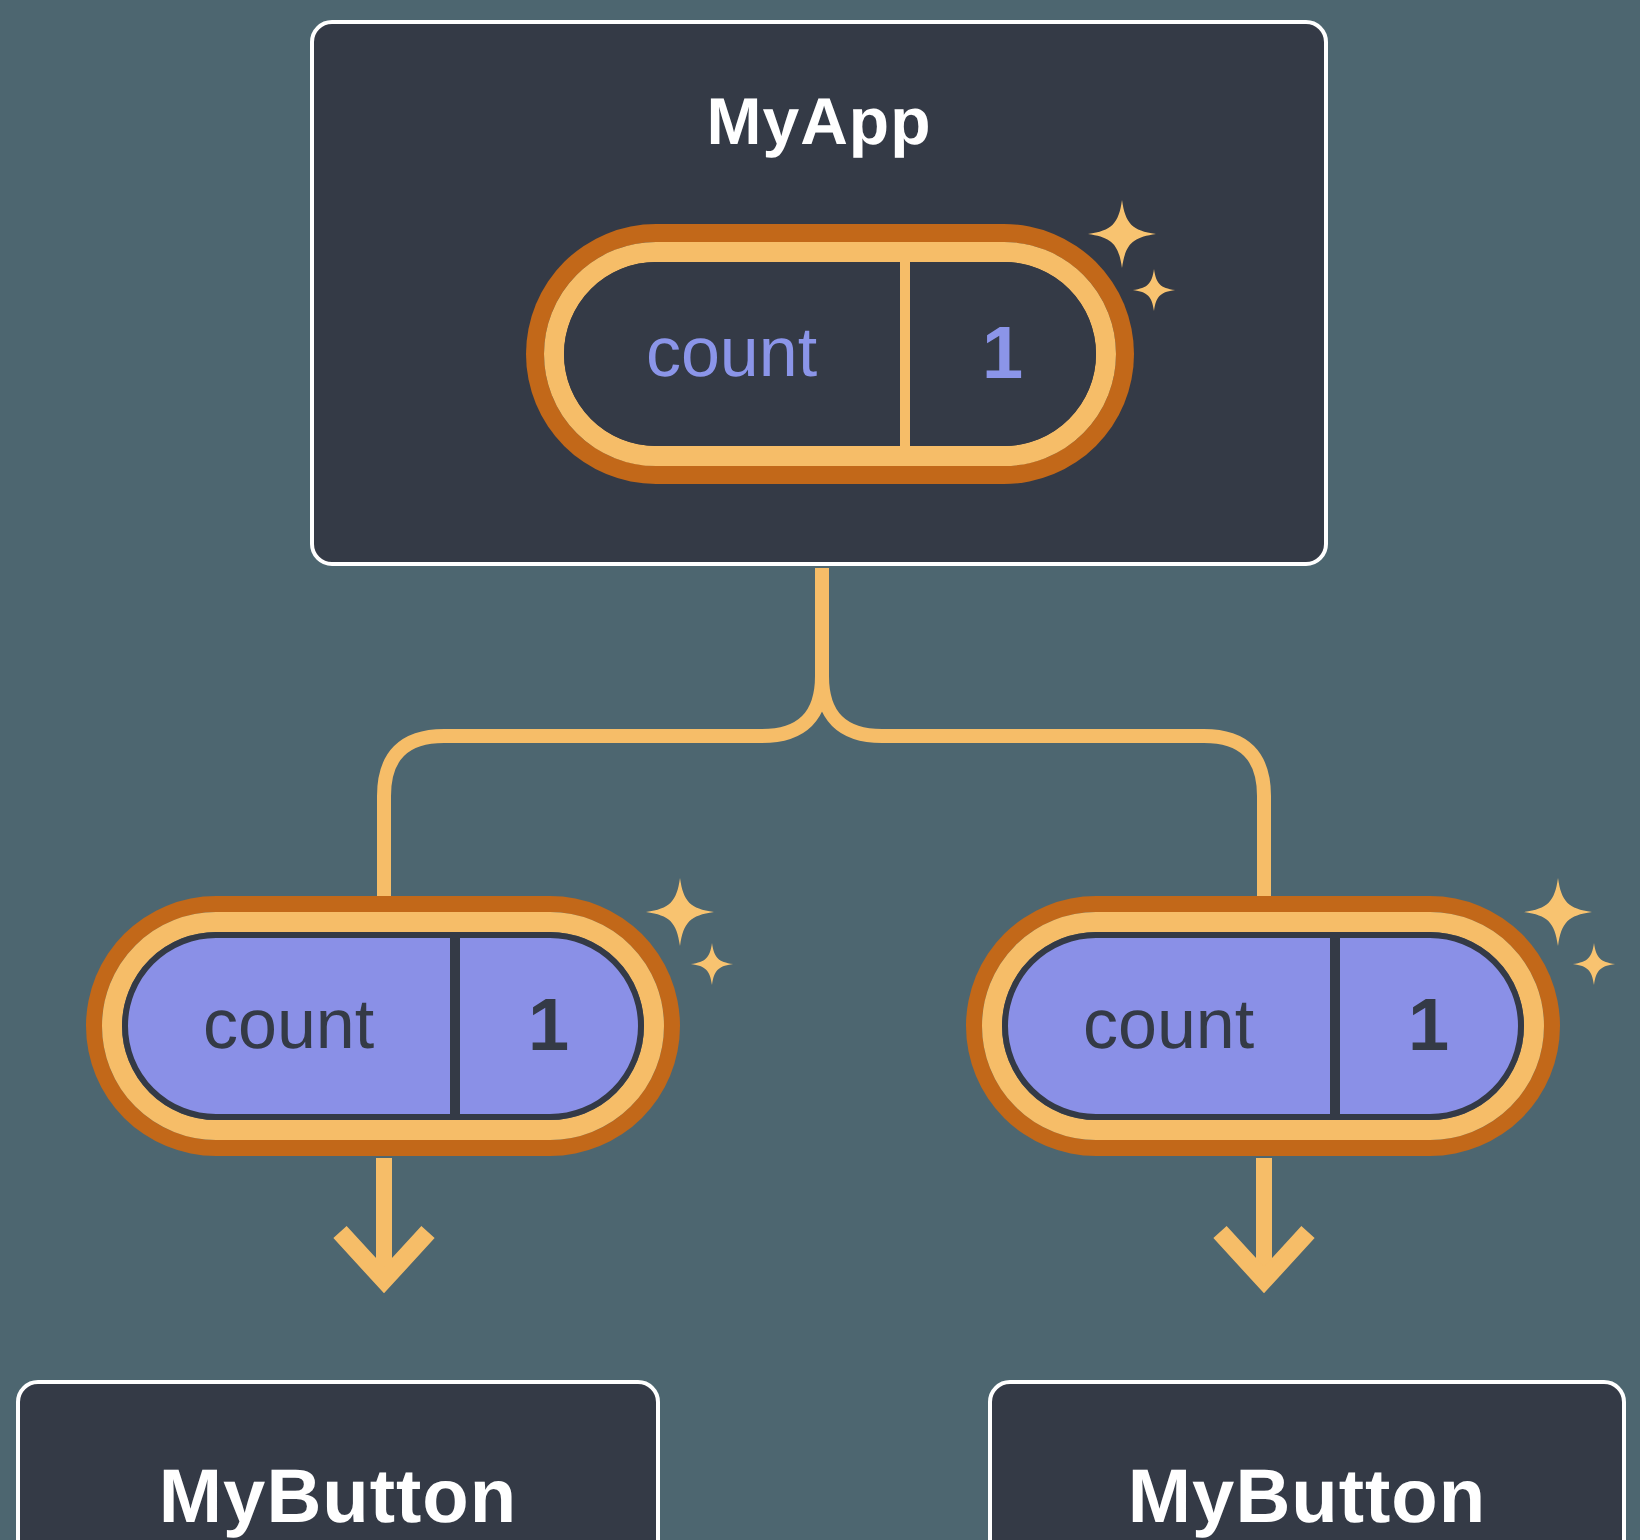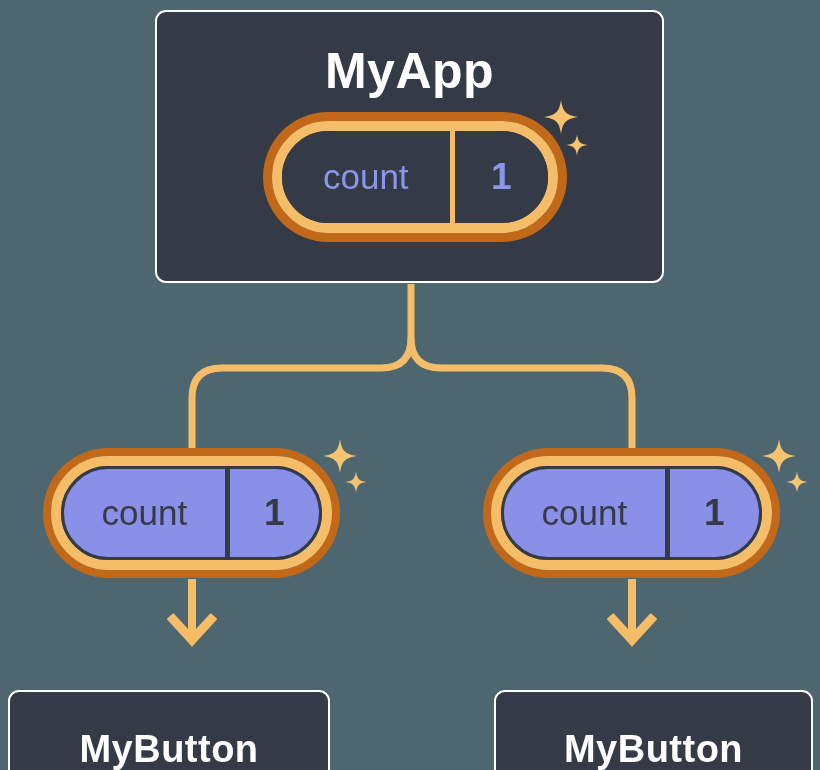--- a/index.html
+++ b/index.html
@@ -13,21 +13,21 @@
   .card{
     position:absolute;box-sizing:border-box;
     background:#343A46;
     border:2px solid #FFFFFF;
     border-radius:11px;
     z-index:2;
   }
   #myapp-card{left:155px;top:10px;width:509px;height:273px;}
   .card-title{
     width:100%;text-align:center;color:#FFFFFF;
-    font-size:50px;font-weight:600;letter-spacing:0.5px;
+    font-size:33px;font-weight:600;letter-spacing:0.5px;
   }
   #myapp-card .card-title{margin-top:30px;}
   .button-card{display:flex;align-items:center;justify-content:center;margin-top:42px;}
   #mybutton-left{left:8px;top:648px;width:322px;height:118px;}
   #mybutton-right{left:494px;top:648px;width:319px;height:118px;}
 
   
   #wires{position:absolute;left:0;top:0;z-index:1;}
 
   

